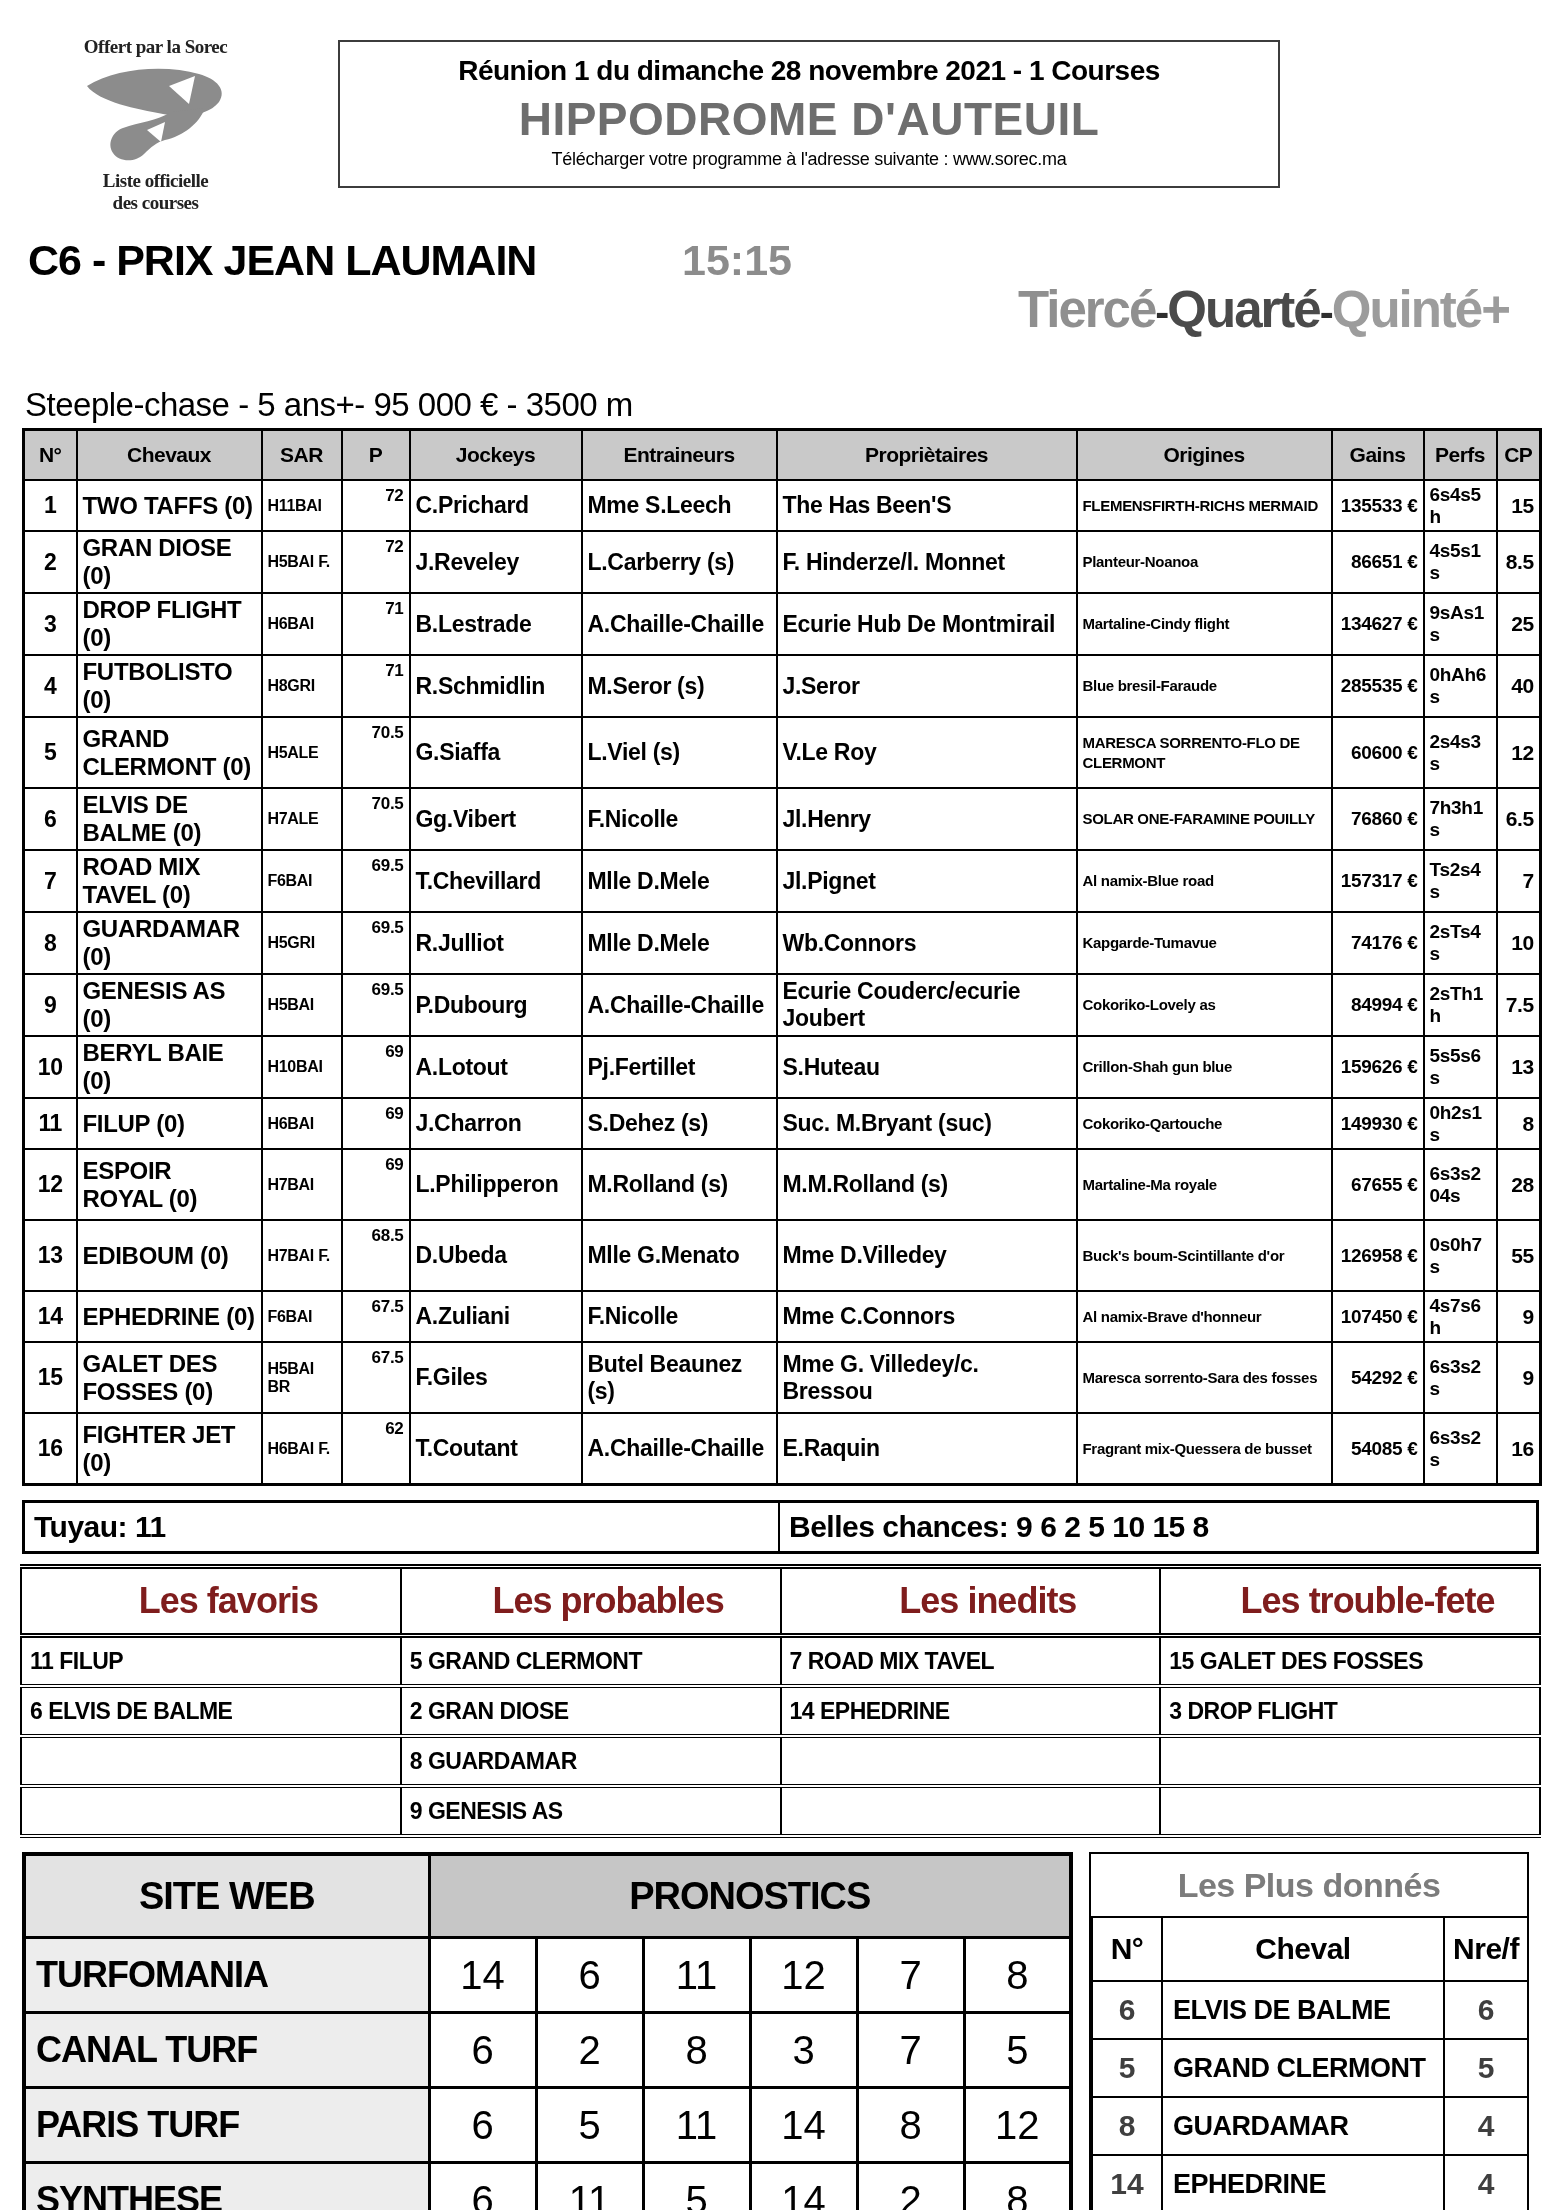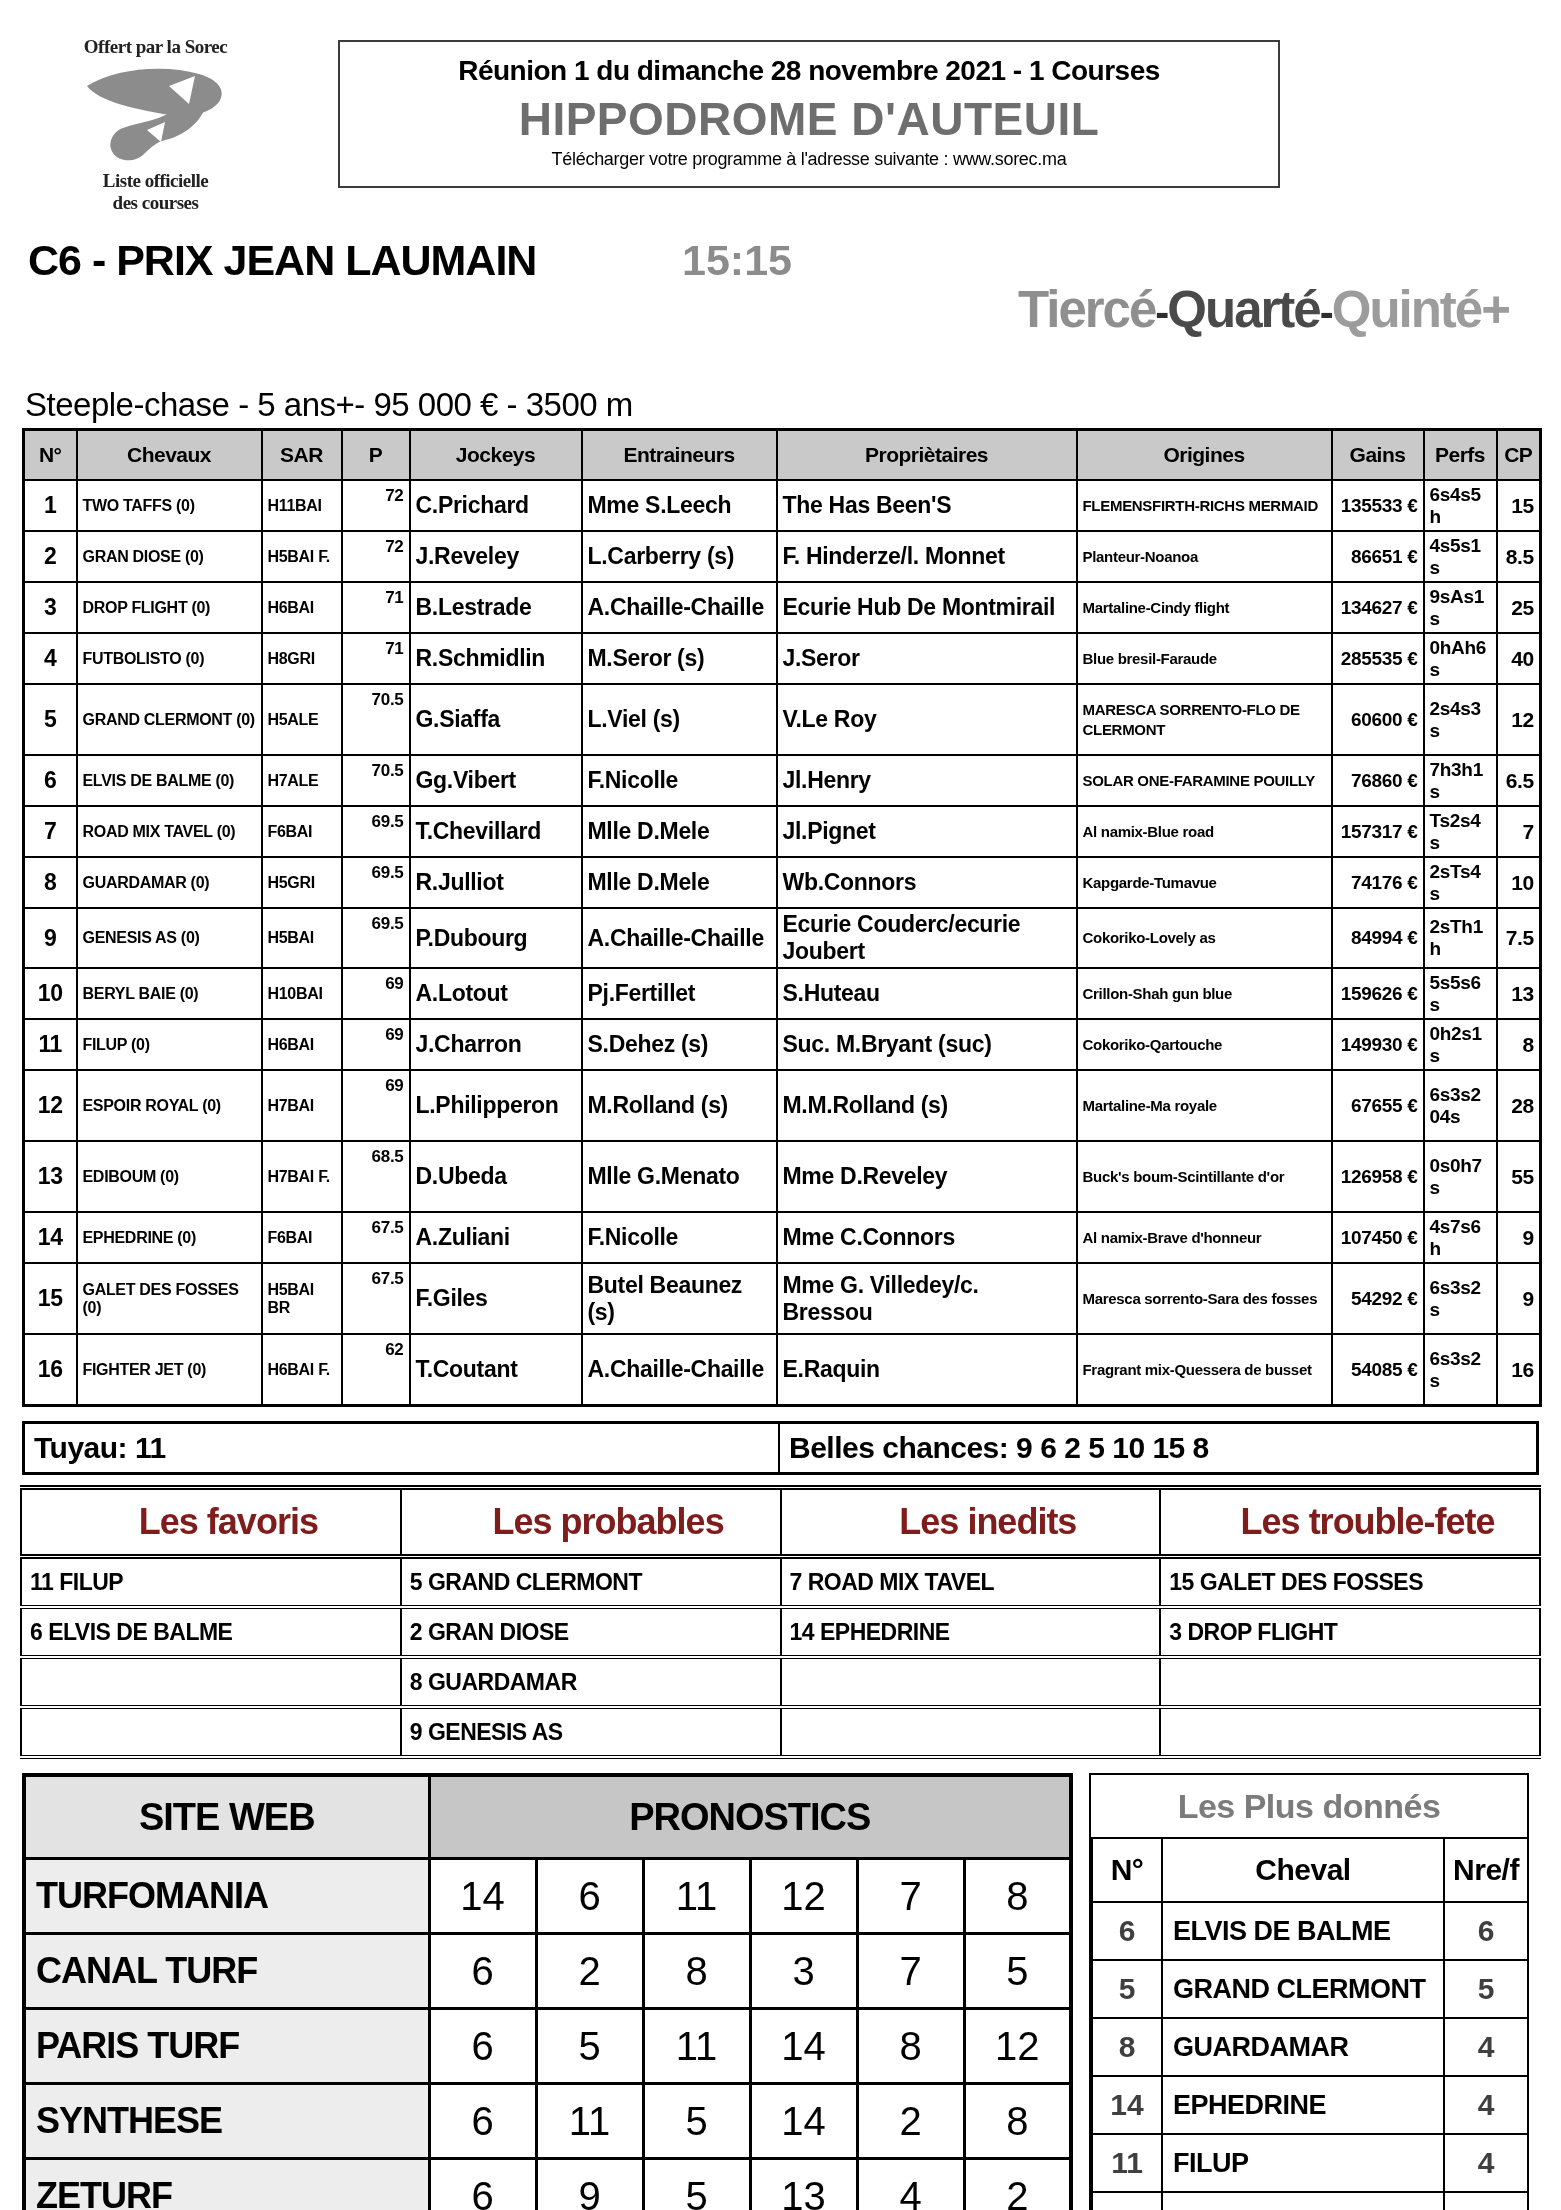--- a/index.html
+++ b/index.html
@@ -26,21 +26,21 @@
   .bets .b1{color:#8f8f8f;} .bets .sep{color:#2e2e2e;font-size:42px;} .bets .b2{color:#4a4a4a;} .bets .b3{color:#9c9c9c;}
   .conds{position:absolute;left:25px;bottom:4px;font-size:33px;letter-spacing:-0.5px;}
 
   
   table{border-collapse:collapse;}
   .runners{margin-left:22px;width:1517px;table-layout:fixed;border:3px solid #000;}
   .runners th{background:#c9c9c9;border:2px solid #000;font-size:21px;height:46px;letter-spacing:-0.5px;font-weight:bold;}
   .runners td{border:2px solid #000;font-weight:bold;letter-spacing:-0.3px;padding:2px 5px;height:42px;vertical-align:middle;}
   .runners tr.tall td{height:62px;}
   td.c-num{text-align:center;font-size:23px;}
-  td.c-cheval{font-size:16px;}
+  td.c-cheval{font-size:24px;}
   td.c-sar{font-size:16px;}
   td.c-p{font-size:17px;text-align:right;vertical-align:top;padding-top:5px;}
   td.c-jockey,td.c-entraineur,td.c-proprietaire{font-size:23px;}
   td.c-origines{font-size:15px;line-height:1.3;}
   td.c-gains{font-size:19px;text-align:right;}
   td.c-perfs{font-size:19px;word-break:break-all;}
   td.c-cp{font-size:21px;text-align:right;padding-right:5px;}
 
   
   .tips{display:flex;margin:14px 0 0 22px;width:1517px;border:3px solid #000;height:54px;
@@ -292,21 +292,21 @@
           <td class="c-perfs">6s3s204s</td>
           <td class="c-cp">28</td>
         </tr>
         <tr class="tall">
           <td class="c-num">13</td>
           <td class="c-cheval">EDIBOUM (0)</td>
           <td class="c-sar">H7BAI F.</td>
           <td class="c-p">68.5</td>
           <td class="c-jockey">D.Ubeda</td>
           <td class="c-entraineur">Mlle G.Menato</td>
-          <td class="c-proprietaire">Mme D.Reveley</td>
+          <td class="c-proprietaire">Mme D.Villedey</td>
           <td class="c-origines">Buck's boum-Scintillante d'or</td>
           <td class="c-gains">126958 €</td>
           <td class="c-perfs">0s0h7s</td>
           <td class="c-cp">55</td>
         </tr>
         <tr>
           <td class="c-num">14</td>
           <td class="c-cheval">EPHEDRINE (0)</td>
           <td class="c-sar">F6BAI</td>
           <td class="c-p">67.5</td>

